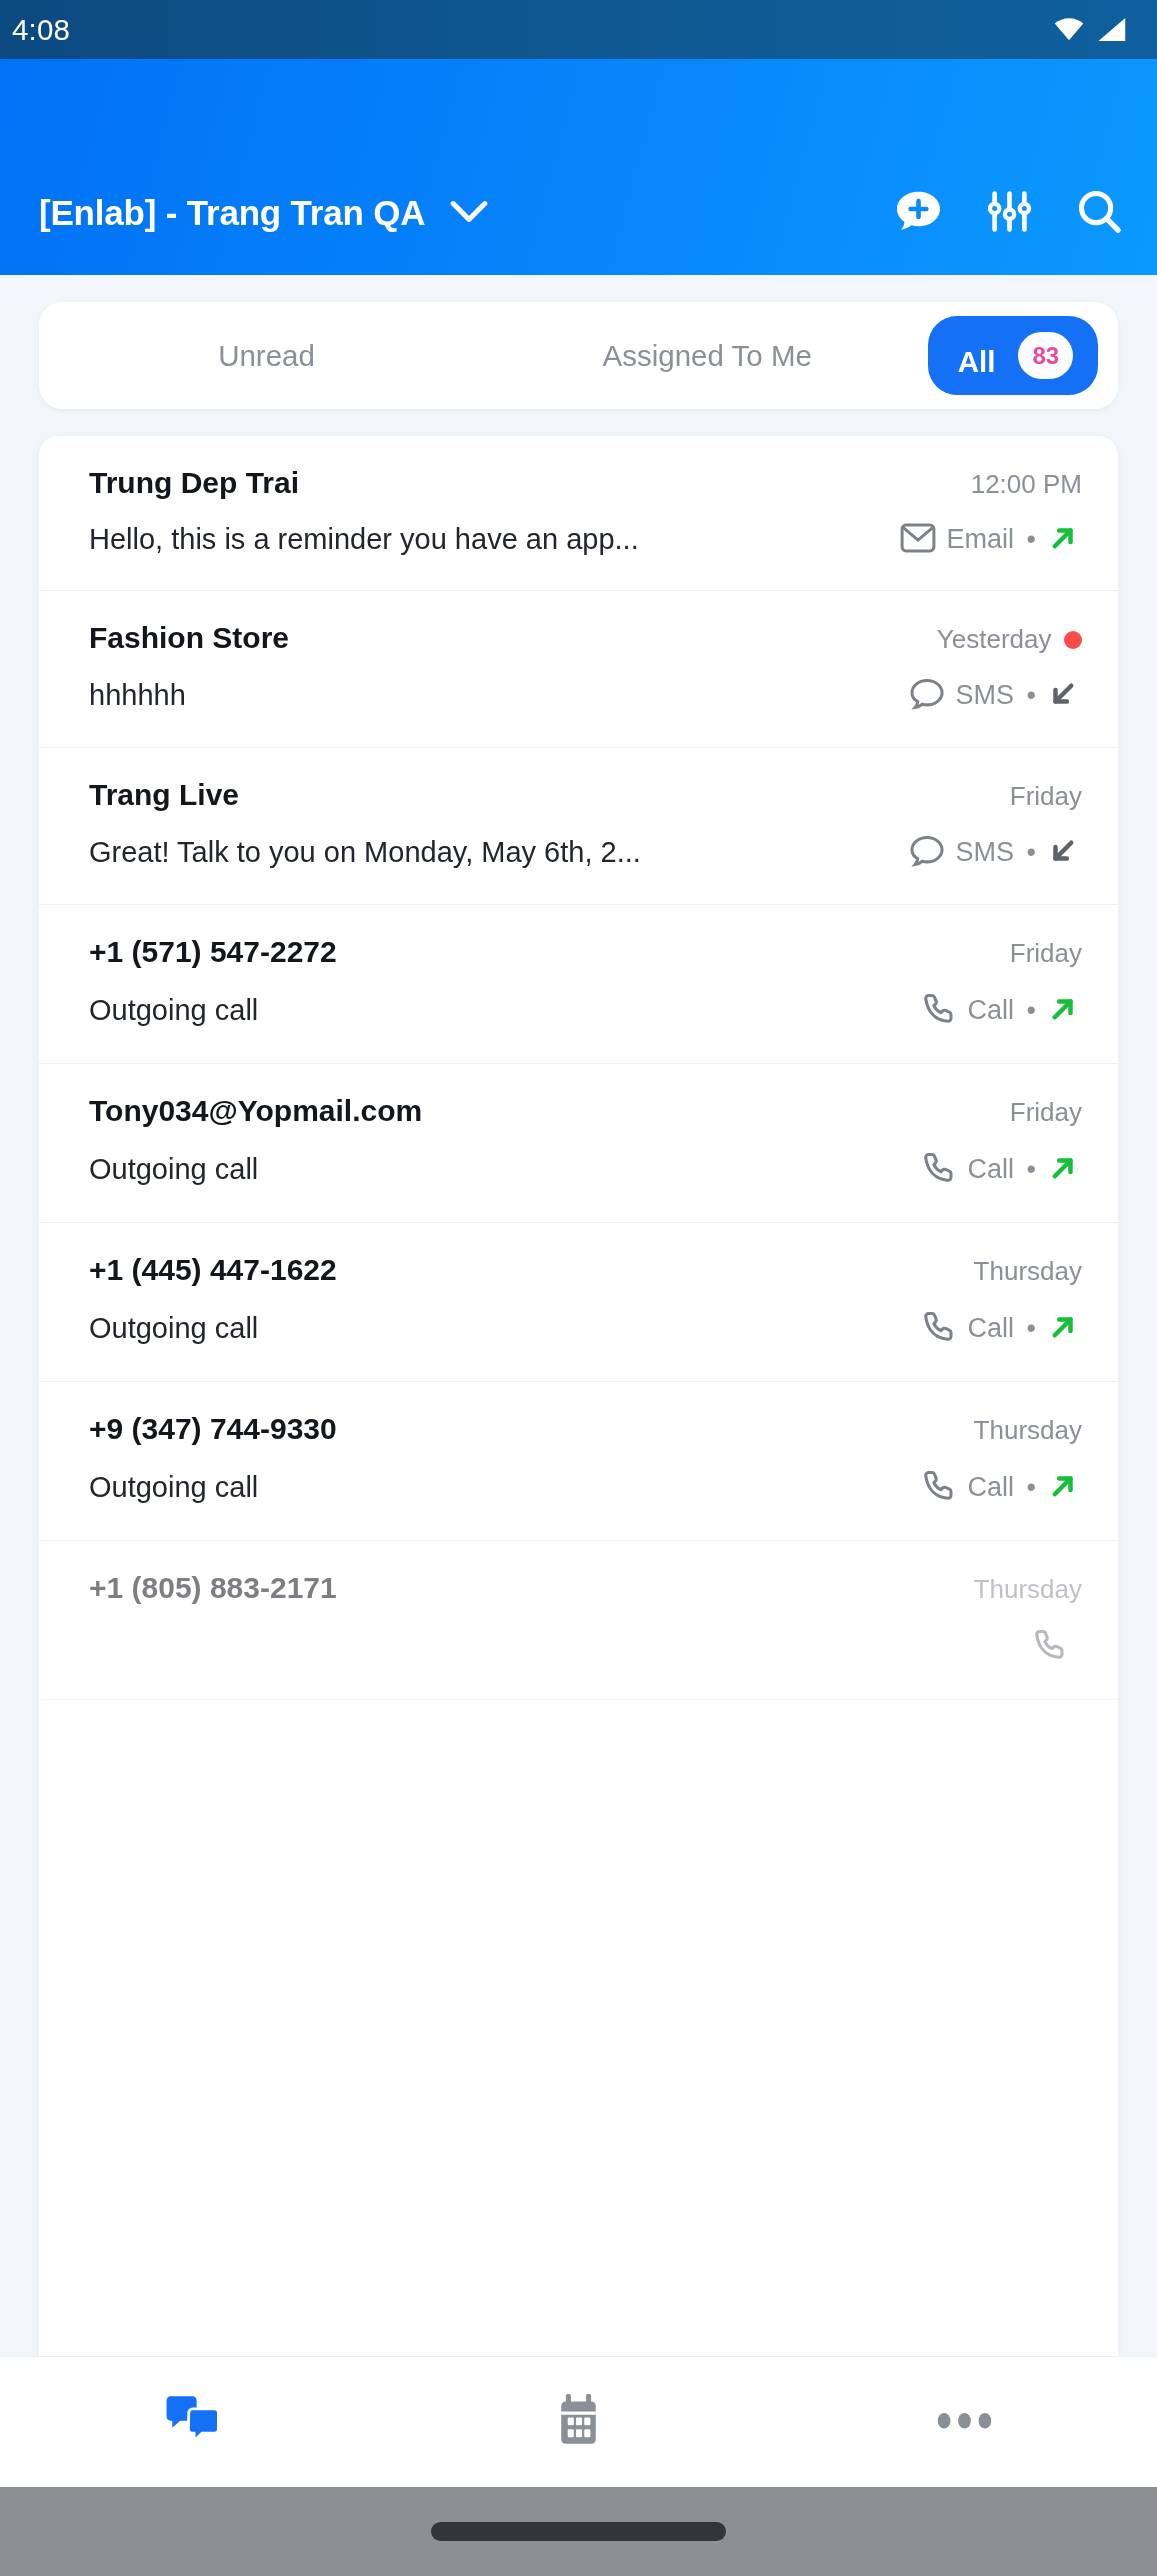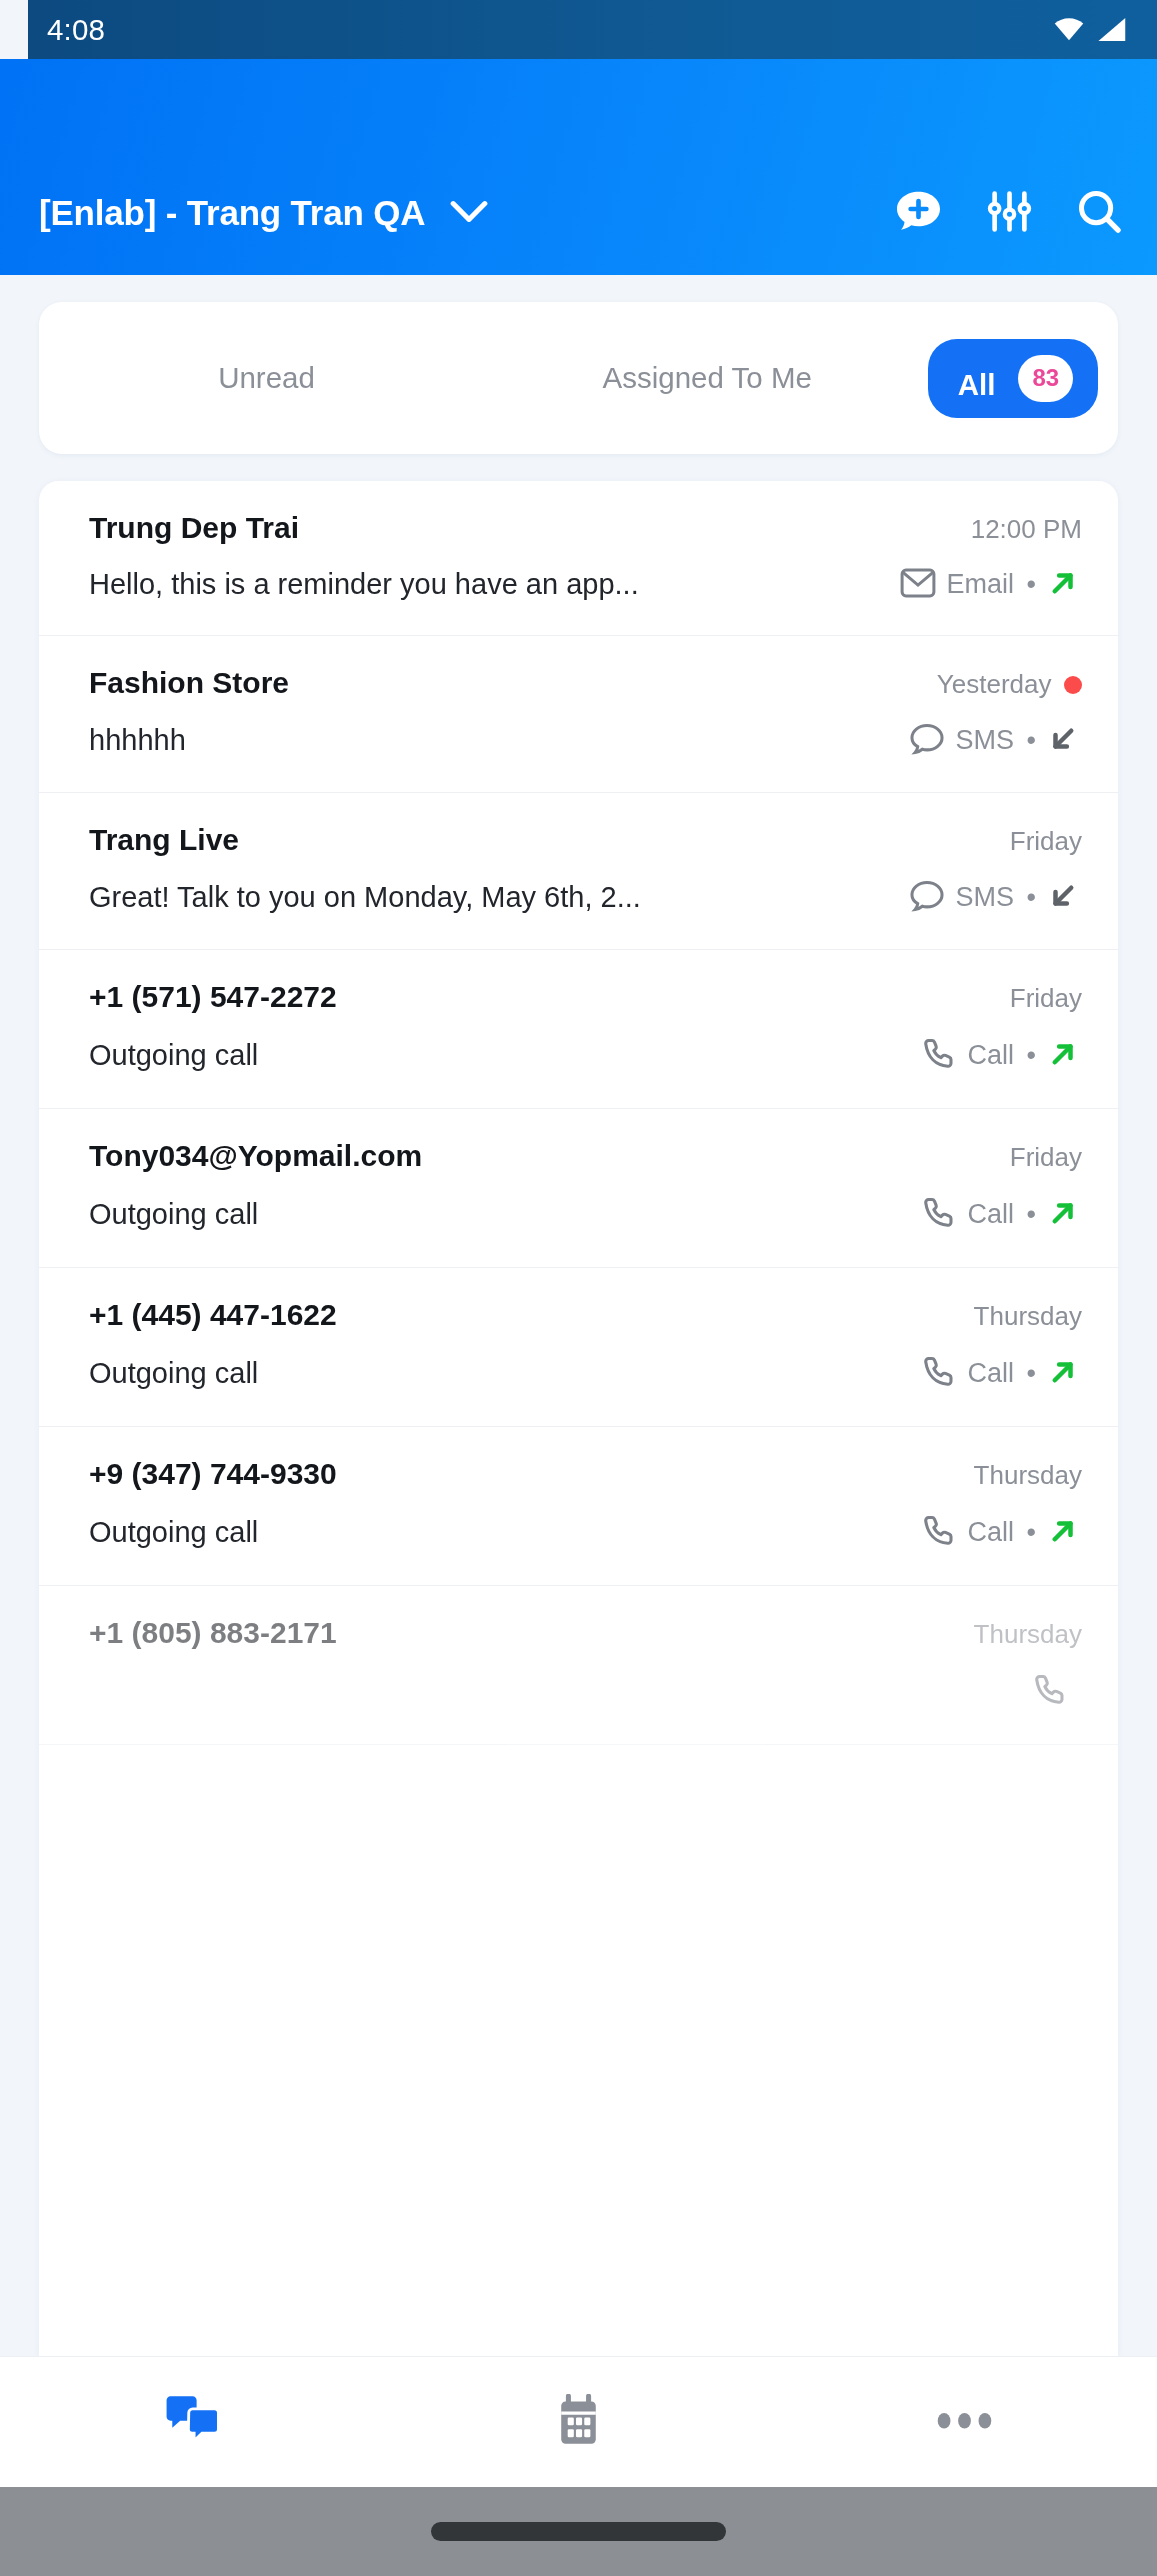--- a/index.html
+++ b/index.html
@@ -18,23 +18,22 @@
     flex-direction: column;
   }
 
   
   .statusbar {
     height: 59px;
     background: linear-gradient(90deg,#0c4a80 0%, #105a94 60%, #0f5f9e 100%);
     display: flex;
     align-items: center;
     justify-content: space-between;
-    padding: 0 30px 0 19px;
+    padding: 0 30px 0 12px;
     flex: none;
-    margin-left: 28px;
   }
   .statusbar .clock {
     color: #ffffff;
     font-size: 29.5px;
     letter-spacing: 0.2px;
   }
   .status-icons { display: flex; align-items: center; gap: 14.3px; }
   .status-icons svg { display: block; }
 
   
@@ -66,21 +65,21 @@
     white-space: nowrap;
   }
   .appbar-actions { display: flex; align-items: center; gap: 45px; padding-right: 5.4px; }
   .appbar-actions .ic { display: block; cursor: pointer; }
 
   
   .tabs-wrap { padding: 27px 39px 0 39px; flex: none; }
   .tabs {
     background: #ffffff;
     border-radius: 23px;
-    height: 152px;
+    height: 107px;
     display: flex;
     align-items: center;
     padding: 0 19.7px 0 7.2px;
     box-shadow: 0 1.8px 5.4px rgba(30,60,110,.06);
   }
   .tab {
     flex: 1;
     text-align: center;
     font-size: 29.5px;
     color: #8b8f97;

